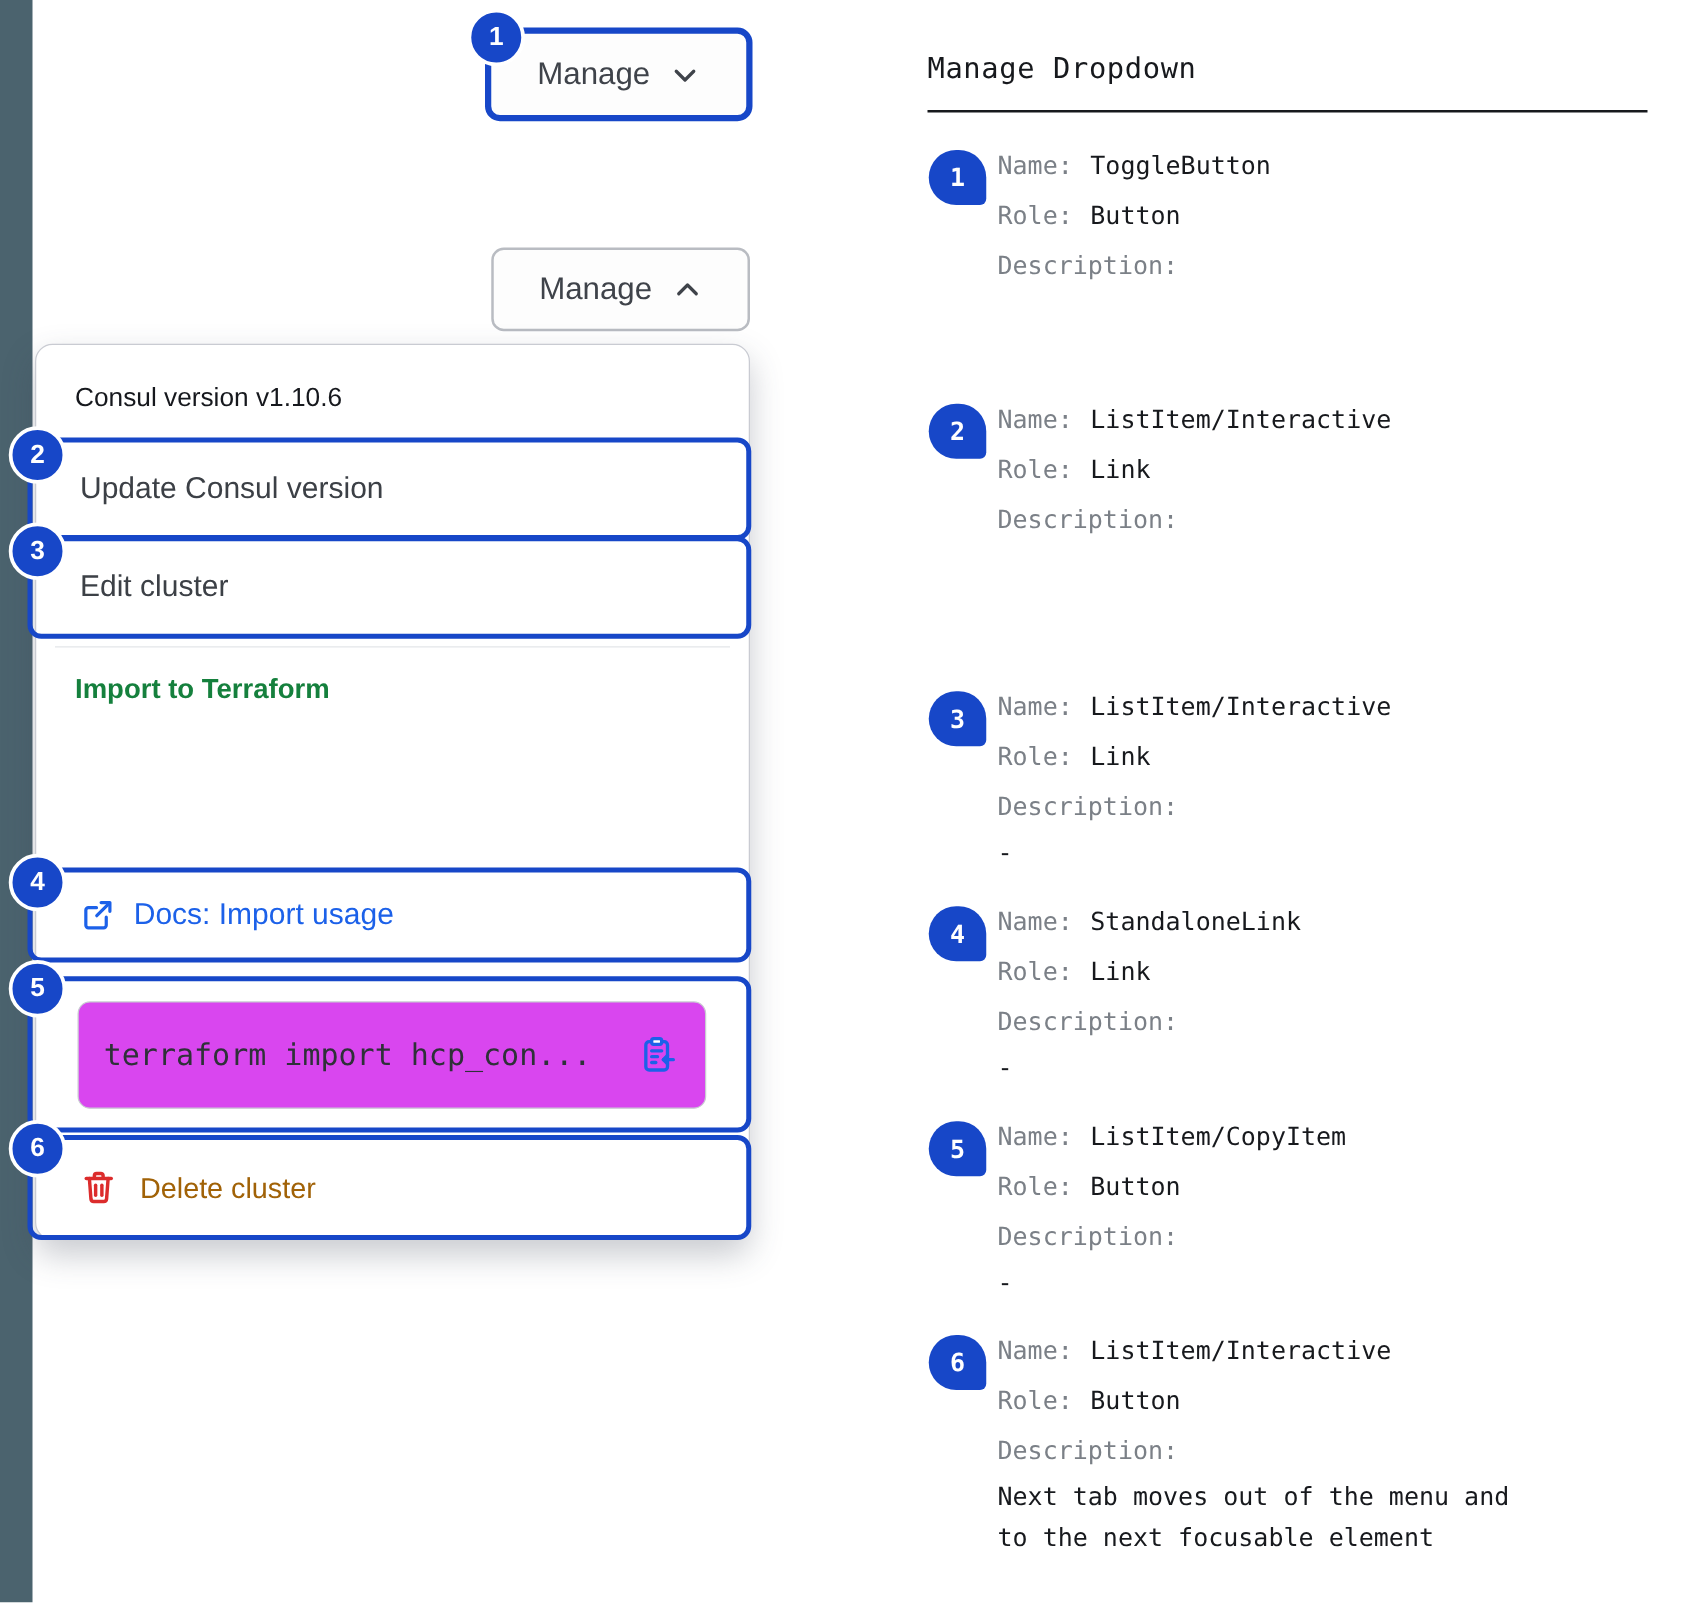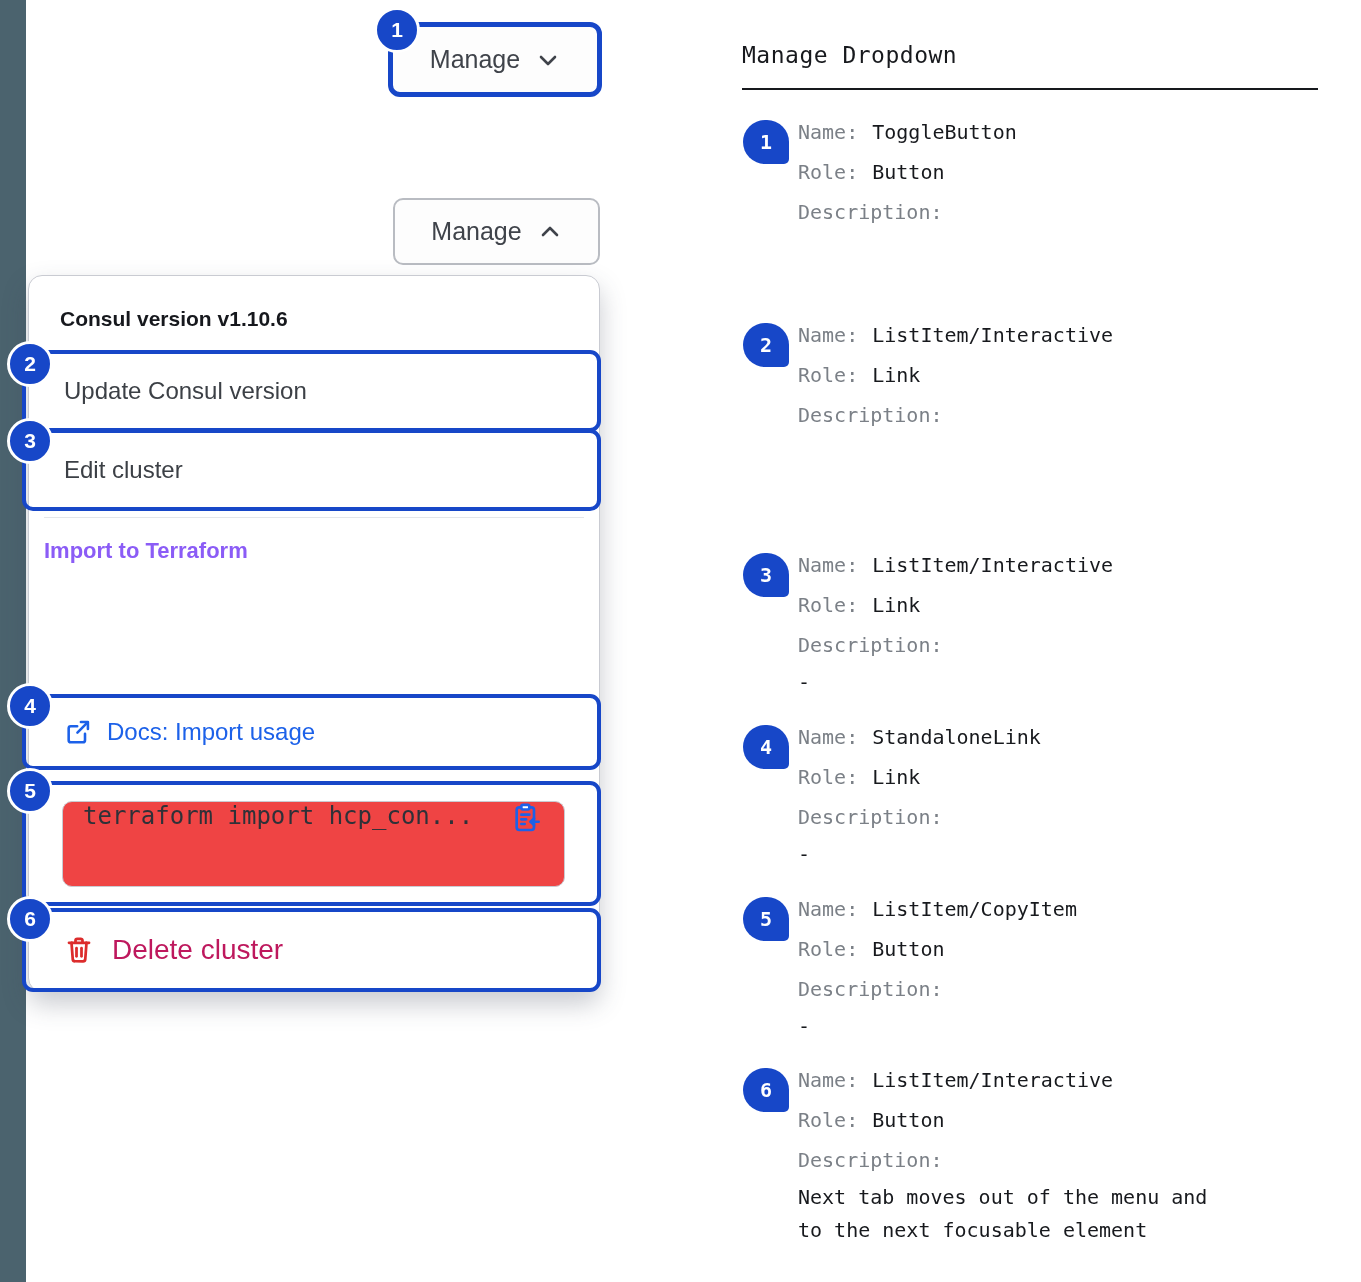--- a/index.html
+++ b/index.html
@@ -20,40 +20,40 @@
   
   .badge-circle{width:40px;height:40px;border-radius:50%;background:#1747c8;border:3px solid #fff;
     display:flex;align-items:center;justify-content:center;color:#fff;font-size:21px;font-weight:bold;z-index:30;}
   .badge-bubble{width:46px;height:44px;border-radius:22px 22px 5px 22px;background:#1747c8;
     display:flex;align-items:center;justify-content:center;color:#fff;font-size:20px;font-weight:bold;}
 
   
   #dropdown-panel{left:28px;top:275px;width:572px;height:717px;background:#fff;
     border:1.5px solid #c9cbd2;border-radius:14px;box-sizing:border-box;
     box-shadow:0 12px 26px rgba(60,70,85,.28);}
-  #version-label{left:60px;top:307px;font-size:21px;font-weight:bold;color:#16181d;}
-  #import-title{left:44px;top:538px;font-size:22px;font-weight:bold;color:#8b5cf6;}
+  #version-label{left:60px;top:307px;font-size:21px;font-weight:normal;color:#16181d;}
+  #import-title{left:60px;top:538px;font-size:22px;font-weight:bold;color:#15803d;}
   #import-desc{left:60px;top:582px;width:505px;font-size:22.5px;line-height:36px;color:#65696f;}
   #section-divider{left:44px;top:517px;width:540px;height:0;border-top:1.5px solid #e4e6e9;}
 
   
   .hl-box{left:22px;width:579px;border:4.5px solid #1747c8;border-radius:11px;background:transparent;
     box-sizing:border-box;display:flex;align-items:center;padding-left:38px;z-index:20;}
   #hl-update{top:350px;height:82px;}
   #hl-edit{top:429px;height:82px;}
   #hl-docs{top:694px;height:76px;}
   #hl-copy{top:781px;height:125px;padding-left:0;}
   #hl-delete{top:908px;height:84px;}
   .menu-item-label{font-size:24px;color:#3c4046;}
   .docs-link{display:flex;align-items:center;gap:15px;font-size:24px;color:#1c61e9;}
-  .delete-item{display:flex;align-items:center;gap:18px;font-size:28px;color:#be185d;}
+  .delete-item{display:flex;align-items:center;gap:18px;font-size:23px;color:#a16207;}
 
   
   #code-field{margin:0 32px 0 36px;width:507px;height:86px;border:1.5px solid #c9cbd2;border-radius:10px;
-    background:#ef4444;display:flex;box-sizing:border-box;padding:0 22px 0 20px;}
+    background:#d946ef;display:flex;align-items:center;box-sizing:border-box;padding:0 22px 0 20px;}
   #code-text{flex:1;font-family:"DejaVu Sans Mono", monospace;font-size:24px;color:#2e3138;white-space:nowrap;overflow:hidden;}
 
   
   #badge-1{left:374px;top:7px;}
   #badge-2{left:7px;top:341px;}
   #badge-3{left:7px;top:418px;}
   #badge-4{left:7px;top:683px;}
   #badge-5{left:7px;top:768px;}
   #badge-6{left:7px;top:896px;}
 

